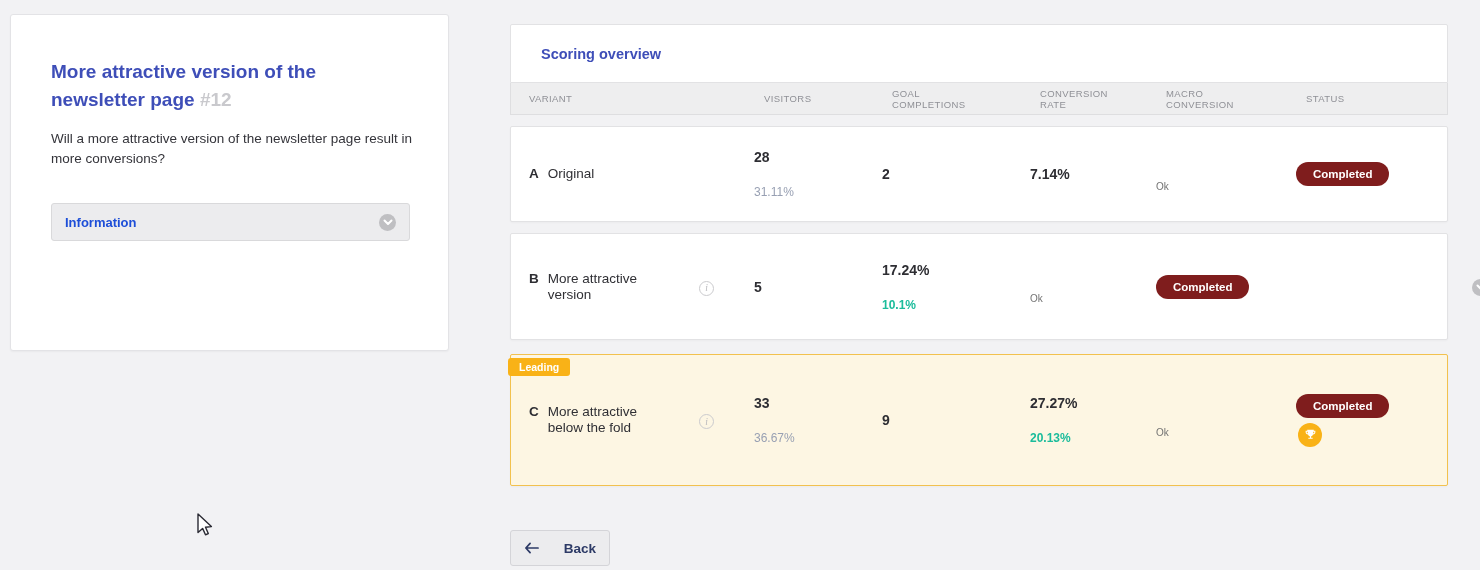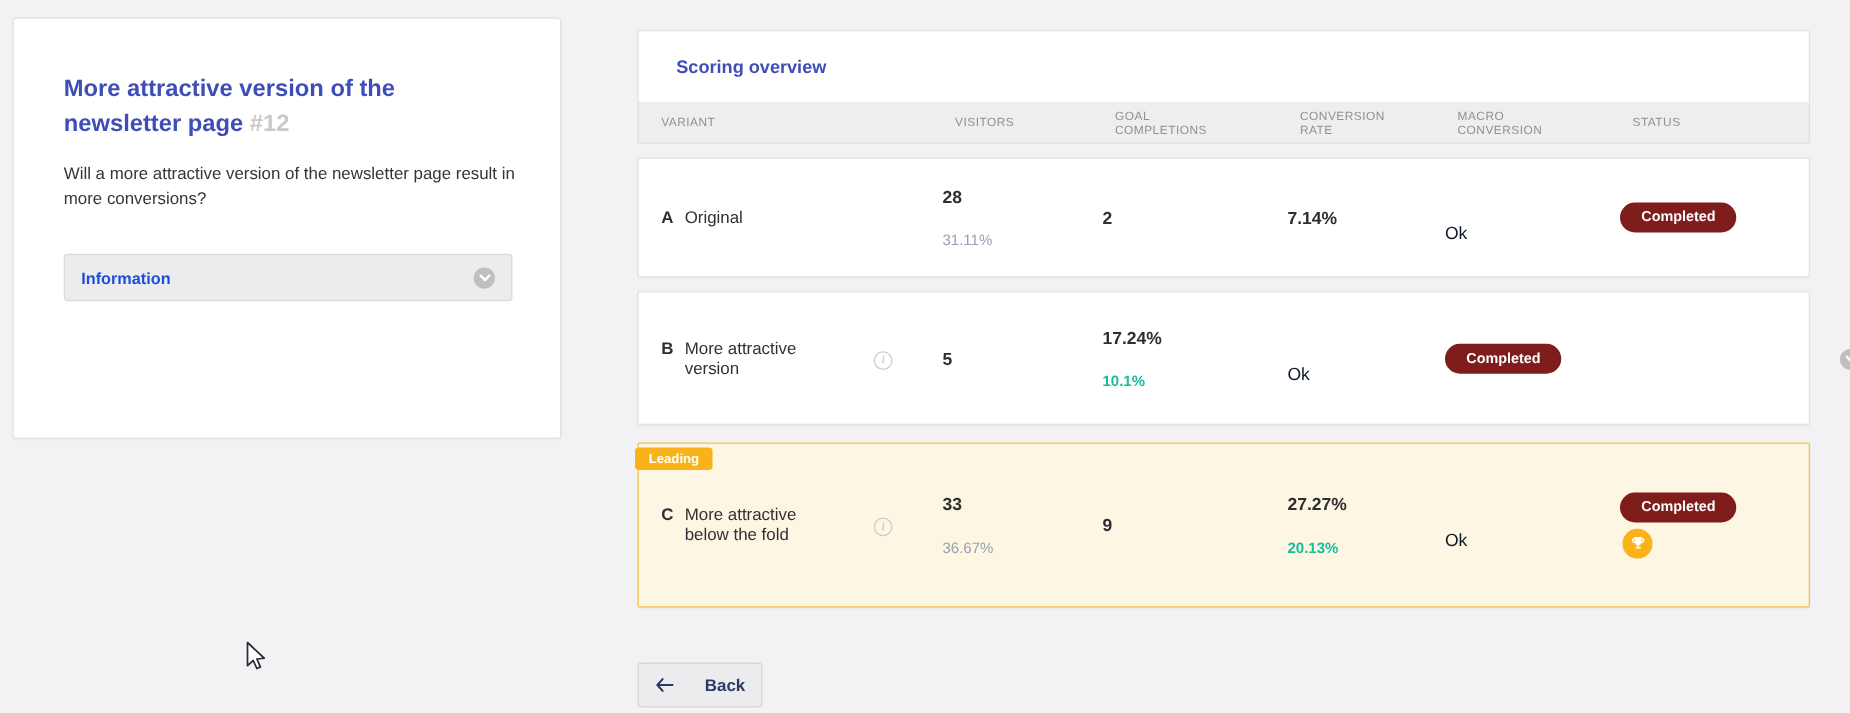--- a/index.html
+++ b/index.html
@@ -78,21 +78,21 @@
 
   .info-badge {
     width:15px; height:15px; border-radius:50%; border:1px solid #cbcbce;
     color:#b9b9bc; font-size:9.5px; font-style:italic; font-family:"Liberation Serif", serif;
     display:inline-flex; align-items:center; justify-content:center; margin-left:4px;
   }
 
   .val { font-size:14px; font-weight:700; color:#2e2e33; }
   .sub { font-size:12px; color:#98a0b3; margin-top:20px; }
   .sub.teal { color:#1bbc9b; font-weight:700; }
-  .macro-val { font-size:14px; color:#0f172a;margin-top:24px; }
+  .macro-val { font-size:10px; color:#737373;margin-top:24px; }
 
   .status-badge {
     display:inline-block; background:#7f1d1d; color:#ffffff; font-size:11.5px;
     font-weight:700; padding:6px 17px; border-radius:13px; white-space:nowrap;
   }
   .status-stack { display:flex; flex-direction:column; align-items:flex-start; gap:5px; }
   .trophy-circle {
     width:24px; height:24px; border-radius:50%; background:#f9b217;
     display:inline-flex; align-items:center; justify-content:center; margin-left:2px;
   }

